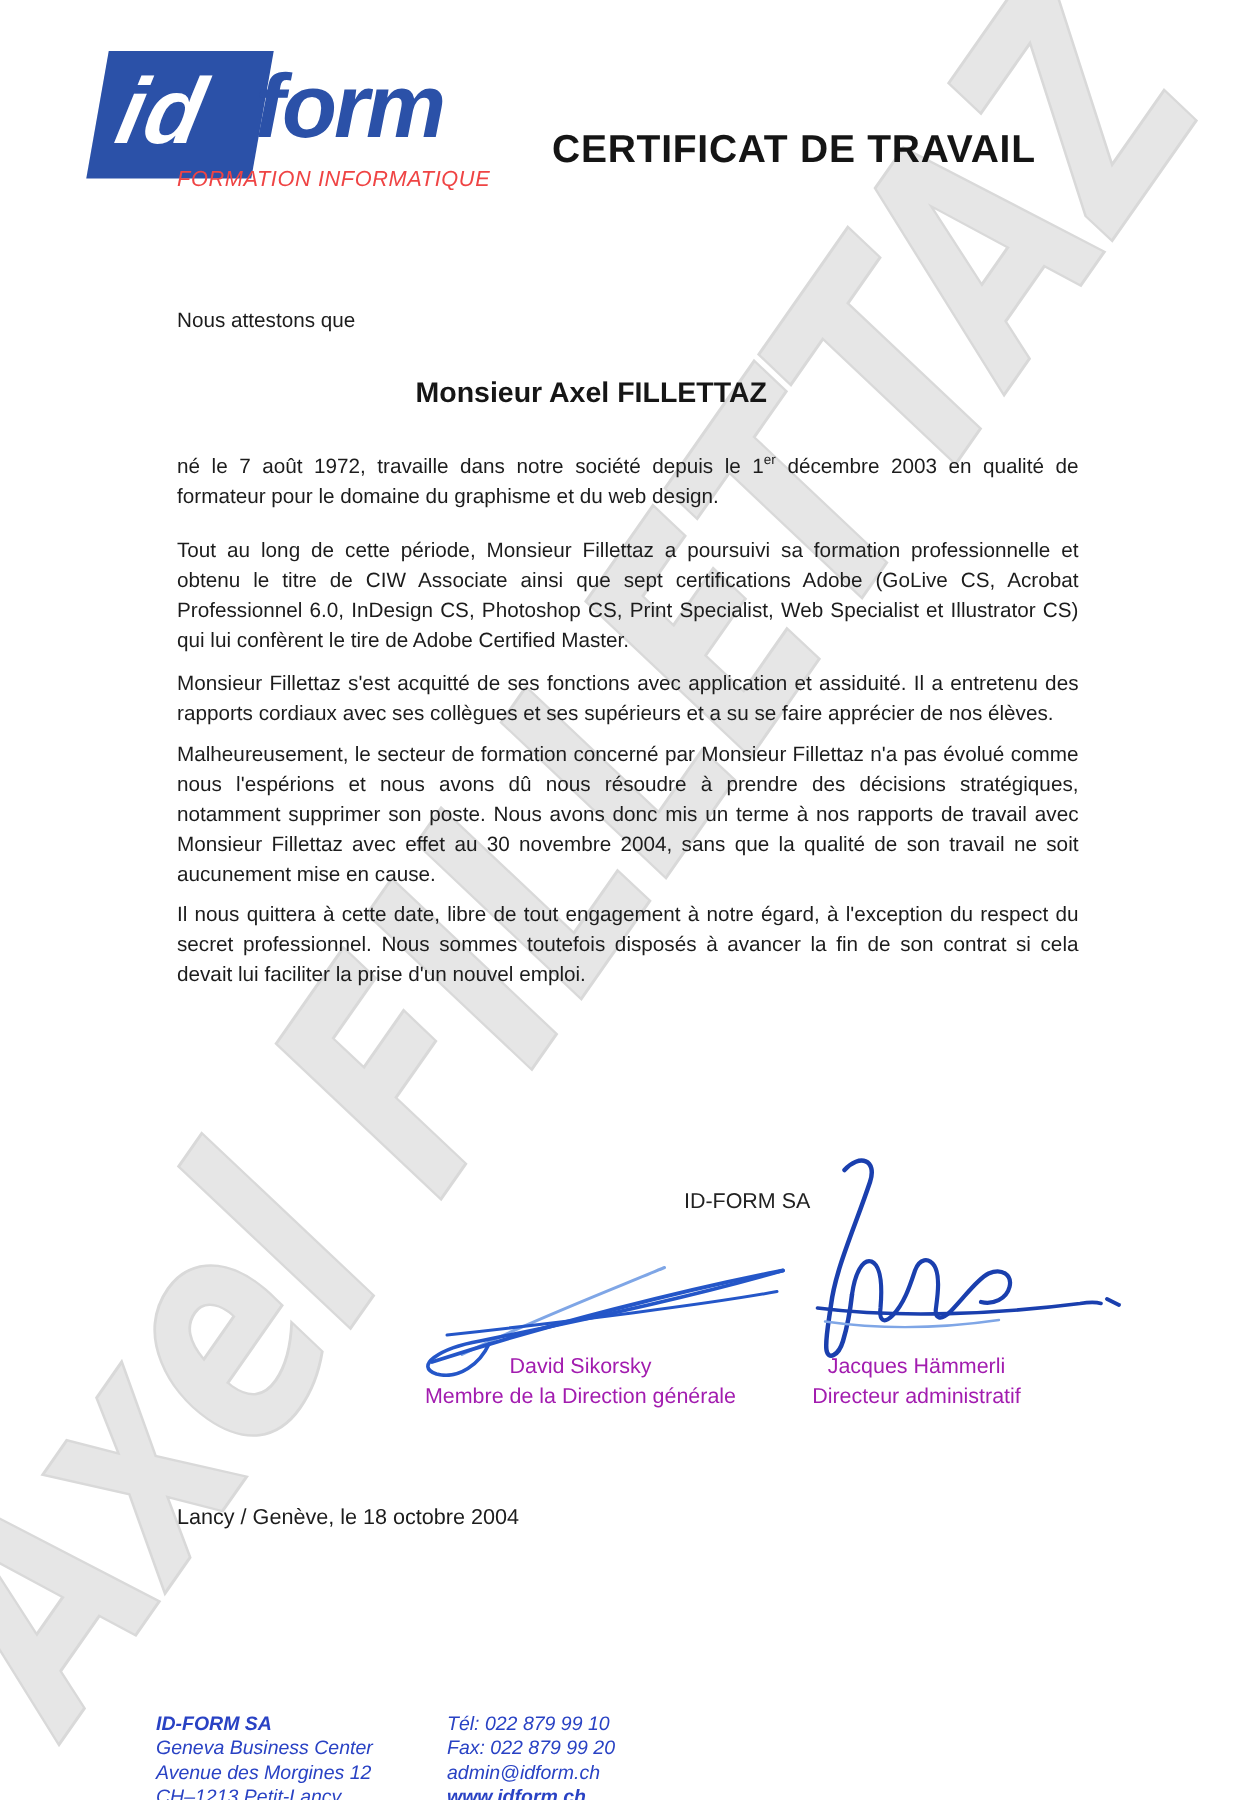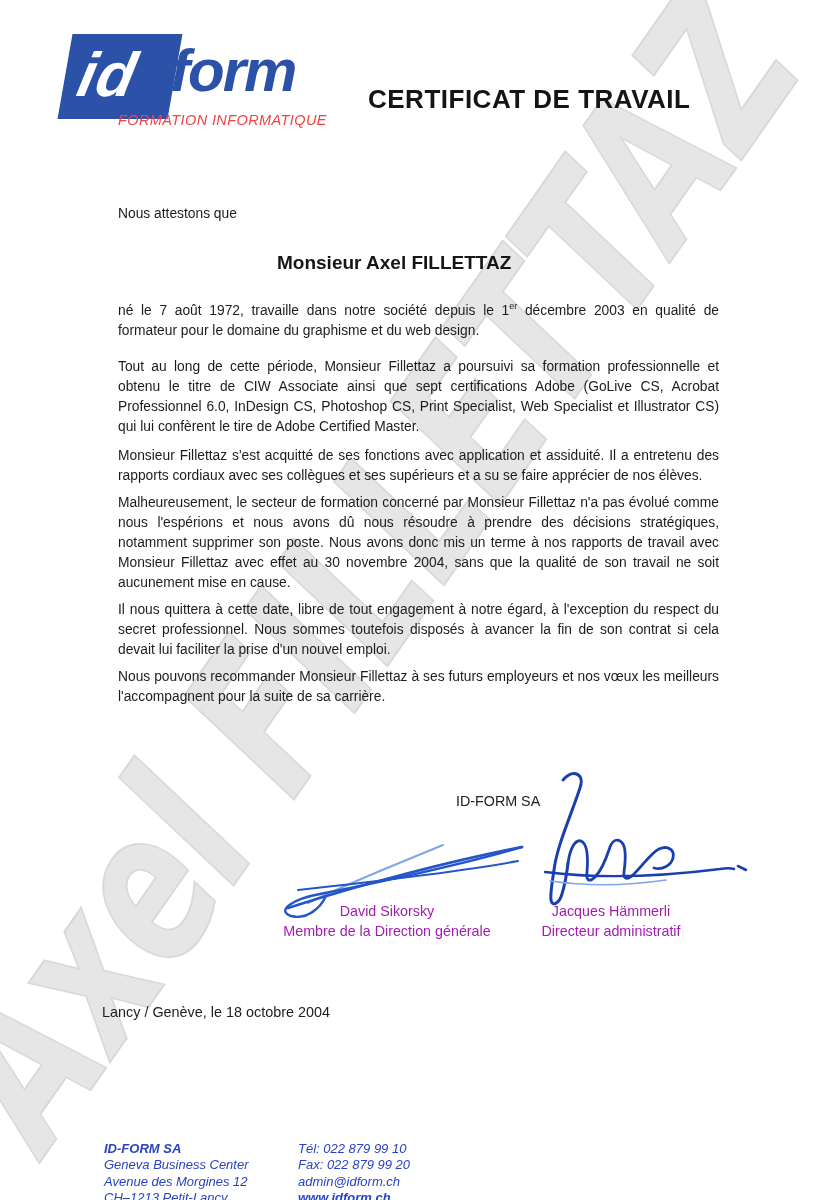--- a/index.html
+++ b/index.html
@@ -58,21 +58,21 @@
     white-space:nowrap;
   }
   .sig-svg{position:absolute; left:270px; top:768px;}
   .signer{position:absolute; top:901px; width:230px; text-align:center;
     font-size:14.3px; line-height:20px; color:#a21caf;}
   .signer-left{left:272px;}
   .signer-right{left:496px;}
   .signer .s-name{white-space:nowrap;}
   .signer .s-title{white-space:nowrap;}
 
-  .dateline{position:absolute; left:102px; top:1004px; font-size:14.4px; color:#1c1c1c;}
+  .dateline{position:absolute; left:118px; top:1004px; font-size:14.4px; color:#1c1c1c;}
 
   
   .footer{position:absolute; top:1141px; font-style:italic; font-size:13px;
     line-height:16.3px; color:#2942c4;}
   .footer-col1{left:104px;}
   .footer-col2{left:298px;}
   .f-bold{font-weight:bold;}
 </style>
 </head>
 <body>
@@ -99,21 +99,20 @@
       <p class="salutation">Nous attestons que</p>
 
       <div class="subject-name">Monsieur Axel FILLETTAZ</div>
 
       <p class="p-first"><span>né le 7 août 1972, travaille dans notre société depuis le 1</span><sup>er</sup><span> décembre 2003 en qualité de formateur pour le domaine du graphisme et du web design.</span></p>
 
       <p class="p-g16">Tout au long de cette période, Monsieur Fillettaz a poursuivi sa formation professionnelle et obtenu le titre de CIW Associate ainsi que sept certifications Adobe (GoLive CS, Acrobat Professionnel 6.0, InDesign CS, Photoshop CS, Print Specialist, Web Specialist et Illustrator CS) qui lui confèrent le tire de Adobe Certified Master.</p>
       <p class="p-g9">Monsieur Fillettaz s'est acquitté de ses fonctions avec application et assiduité. Il a entretenu des rapports cordiaux avec ses collègues et ses supérieurs et a su se faire apprécier de nos élèves.</p>
       <p class="p-g7">Malheureusement, le secteur de formation concerné par Monsieur Fillettaz n'a pas évolué comme nous l'espérions et nous avons dû nous résoudre à prendre des décisions stratégiques, notamment supprimer son poste. Nous avons donc mis un terme à nos rapports de travail avec Monsieur Fillettaz avec effet au 30 novembre 2004, sans que la qualité de son travail ne soit aucunement mise en cause.</p>
       <p class="p-g7">Il nous quittera à cette date, libre de tout engagement à notre égard, à l'exception du respect du secret professionnel. Nous sommes toutefois disposés à avancer la fin de son contrat si cela devait lui faciliter la prise d'un nouvel emploi.</p>
-      <p class="p-g7">Nous pouvons recommander Monsieur Fillettaz à ses futurs employeurs et nos vœux les meilleurs l'accompagnent pour la suite de sa carrière.</p>
     </div>
 
     <div class="company-line">ID-FORM SA</div>
 
     <svg class="sig-svg" width="480" height="150" viewBox="0 0 480 150" aria-hidden="true">
       <g fill="none" stroke-linecap="round" stroke-linejoin="round">
         <path d="M38,135 C85,112 142,90 173,77" stroke="#7fa6e6" stroke-width="2"></path>
         <path d="M18,140 C95,115 185,92 252,79" stroke="#2456c8" stroke-width="2.6"></path>
         <path d="M252,79 C190,97 105,115 50,126 C22,131 6,143 21,148 C36,152 50,141 56,128" stroke="#2456c8" stroke-width="2.4"></path>
         <path d="M28,122 C110,113 205,101 248,93" stroke="#2456c8" stroke-width="2"></path>

